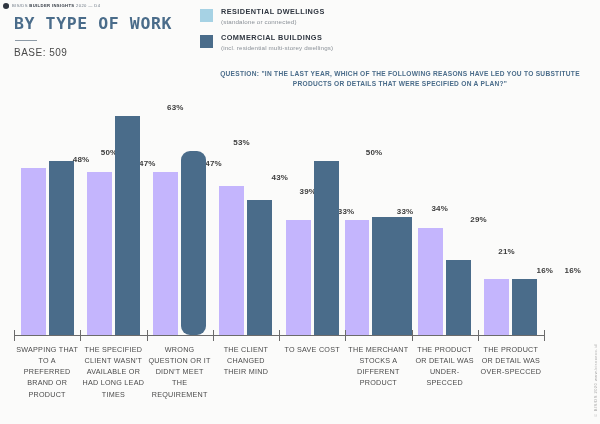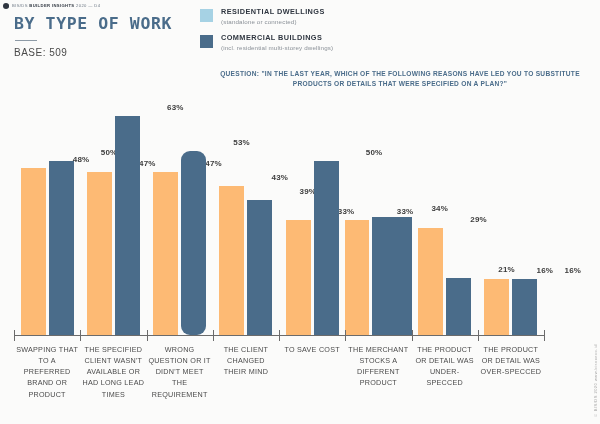--- a/index.html
+++ b/index.html
@@ -68,21 +68,21 @@
   .groups{
     position:absolute;left:14px;top:92px;width:530px;height:243px;
     display:flex;
   }
   .group{flex:1 1 0;position:relative;height:100%;}
   .bars{
     position:absolute;bottom:0;left:0;width:100%;height:100%;
     display:flex;justify-content:center;align-items:flex-end;gap:3px;
   }
   .bar{width:25px;position:relative;}
-  .bar.light{background:#fdba74;}
+  .bar.light{background:#c4b5fd;}
   .bar.dark{background:#4a6c8a;}
   .val{
     position:absolute;left:50%;transform:translateX(-50%);
     top:-13px;font-size:8px;font-weight:bold;letter-spacing:.2px;
     color:#3d3d3d;white-space:nowrap;margin-left:48px;
   }
 
   
   .cats{
     position:absolute;left:14px;top:344px;width:530px;display:flex;
@@ -196,21 +196,21 @@
         <div class="bar dark" style="height: 118.029px; padding-left: 16px;">
           <span class="val">34%</span>
         </div>
       </div>
     </div>
     <div class="group">
       <div class="bars">
         <div class="bar light" style="height: 107px;">
           <span class="val">29%</span>
         </div>
-        <div class="bar dark" style="height: 57px;">
+        <div class="bar dark" style="height: 75px;">
           <span class="val">21%</span>
         </div>
       </div>
     </div>
     <div class="group">
       <div class="bars">
         <div class="bar light" style="height: 55.5429px;">
           <span class="val">16%</span>
         </div>
         <div class="bar dark" style="height: 55.5429px;">

